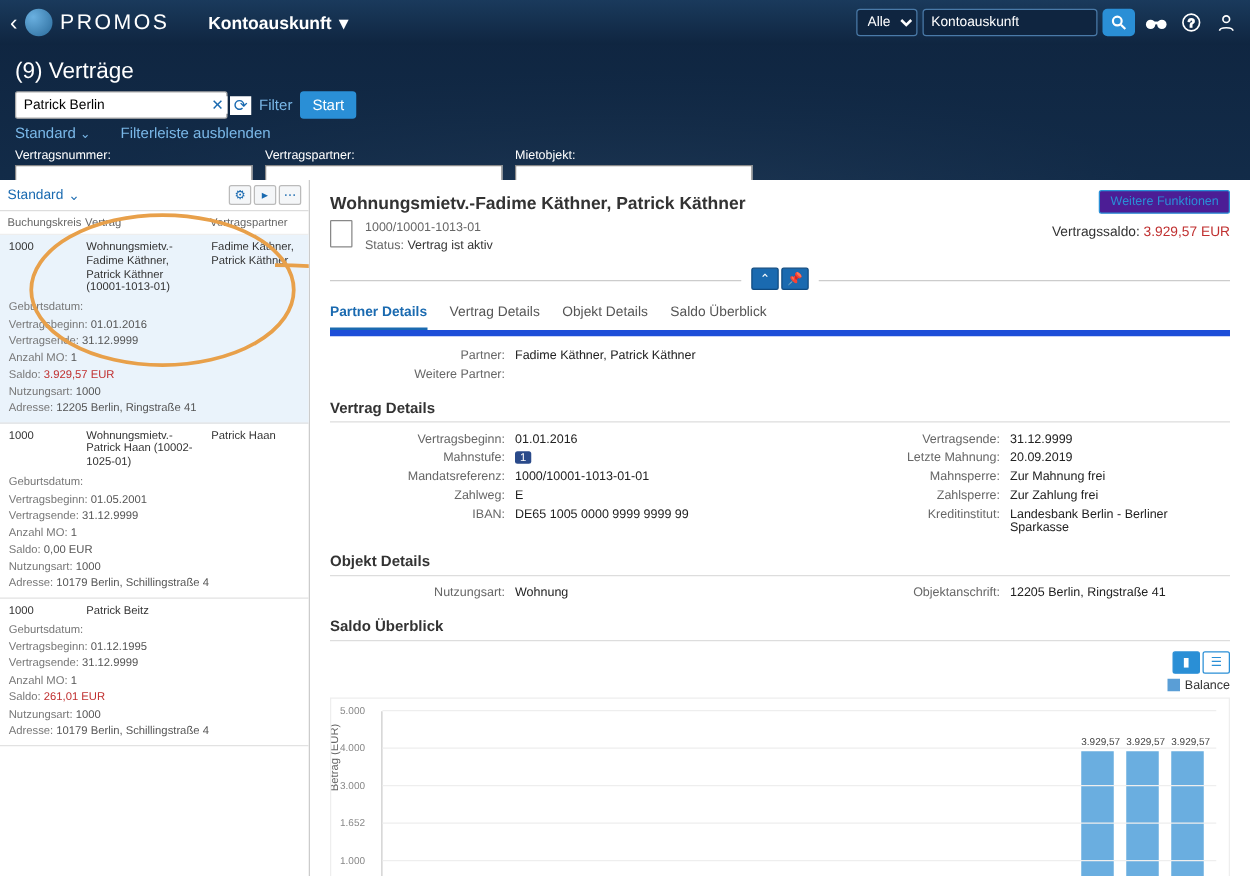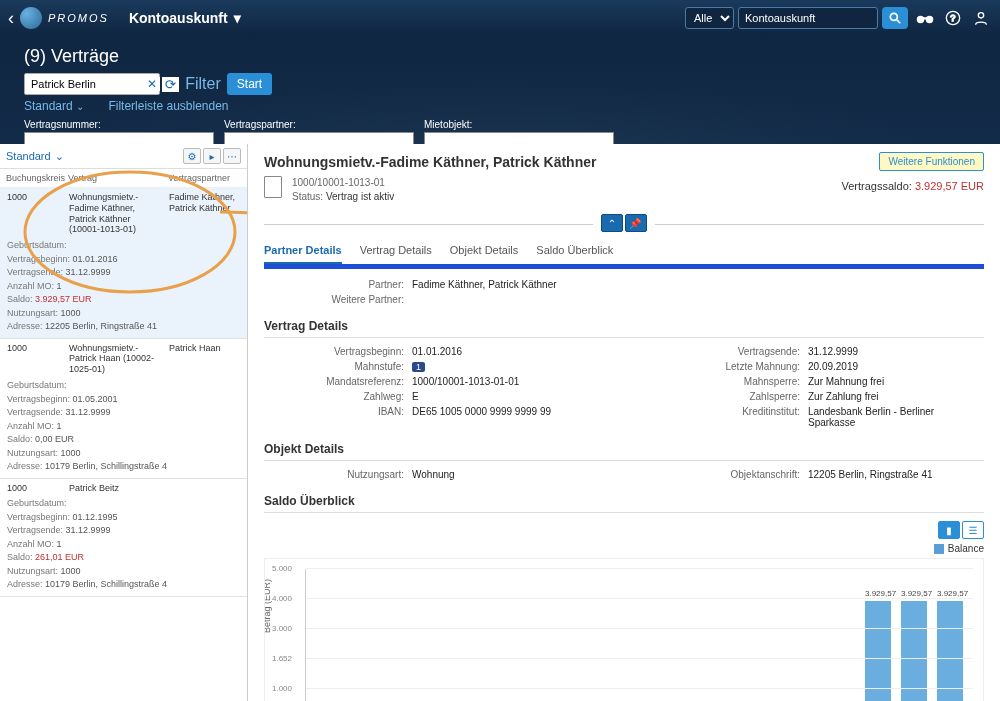--- a/index.html
+++ b/index.html
@@ -2,36 +2,36 @@
 <html><head>
 <meta charset="utf-8">
 <style>
 * { box-sizing: border-box; margin: 0; padding: 0; font-family: Arial, Helvetica, sans-serif; }
 body { width: 1000px; height: 701px; overflow: hidden; background: #fff; font-size: 11px; color: #333; }
 
 
 .header { height: 36px; background: linear-gradient(to bottom, #1a3a5c, #0f2540); display: flex; align-items: center; padding: 0 8px; color: #fff; }
 .header .back { font-size: 18px; cursor: pointer; margin-right: 6px; }
 .header .logo { width: 22px; height: 22px; border-radius: 50%; background: radial-gradient(circle at 30% 30%, #6ab0e0, #2a6a9a); margin-right: 6px; display:flex; align-items:center; justify-content:center; }
-.header .brand { font-size: 11px; letter-spacing: 2px; font-weight: 300; margin-right: 20px; font-style: italic; }
+.header .brand { font-size: 17px; letter-spacing: 2px; font-weight: 300; margin-right: 31px; }
 .header .module { font-size: 14px; font-weight: bold; display: flex; align-items: center; gap: 6px; }
 .header .spacer { flex: 1; }
 .header select { background: #0f2540; border: 1px solid #4a7aa8; color: #fff; height: 22px; font-size: 11px; border-radius: 3px; padding: 0 4px; }
 .header input.search { width: 140px; height: 22px; background: #0f2540; border: 1px solid #4a7aa8; color: #fff; padding: 0 6px; font-size: 11px; border-radius: 3px; margin-left: 4px; }
 .header .search-btn { width: 26px; height: 22px; background: #2a8fd6; border: none; border-radius: 4px; margin-left: 4px; display:flex; align-items:center; justify-content:center; cursor:pointer; }
 .header .icon-btn { width: 22px; height: 22px; margin-left: 6px; display:flex; align-items:center; justify-content:center; cursor:pointer; font-size:16px; }
 
 
-.banner { height: 108px; background: linear-gradient(to bottom, rgba(15,37,64,0.95), rgba(15,37,64,0.7)), radial-gradient(ellipse at 50% 120%, #3a5a7a 0%, #1a3a5c 60%); color: #fff; padding: 10px 24px; position: relative; }
+.banner { height: 108px; background: linear-gradient(to bottom, rgba(15,37,64,0.95), rgba(15,37,64,0.7)), radial-gradient(ellipse at 50% 120%, #3a5a7a 0%, #1a3a5c 60%); color: #fff; padding: 10px 12px; position: relative; }
 .banner h1 { font-size: 18px; font-weight: normal; margin-bottom: 6px; }
 .filter-row { display: flex; align-items: center; gap: 6px; margin-bottom: 4px; }
-.filter-row input { height: 22px; width: 136px; padding: 0 6px; font-size: 11px; border: 1px solid #aaa; border-radius: 2px; }
+.filter-row input { height: 22px; width: 170px; padding: 0 6px; font-size: 11px; border: 1px solid #aaa; border-radius: 2px; }
 .filter-row .clear { color: #1a6ab0; font-size: 12px; cursor: pointer; background: #fff; border: none; padding: 0 3px; margin-left: -22px; z-index:1; }
 .filter-row .refresh { color: #1a6ab0; cursor:pointer; background:#fff; padding: 0 3px; border:none; margin-left:-4px;}
-.filter-row .link { color: #7ab8e8; font-size: 16px; cursor: pointer; }
+.filter-row .link { color: #7ab8e8; font-size: 12px; cursor: pointer; }
 .filter-row .start-btn { background: #2a8fd6; color: #fff; border: none; height: 22px; padding: 0 10px; border-radius: 3px; font-size: 12px; cursor: pointer; }
 .sub-row { display:flex; gap: 24px; align-items:center; font-size:12px; color:#7ab8e8; margin-bottom: 6px;}
 .sub-row .chev { font-size: 10px; }
 .field-row { display:flex; gap: 10px; }
 .field-col label { display:block; font-size: 10px; color:#fff; margin-bottom: 2px; }
 .field-col input { height: 20px; width: 190px; padding: 0 4px; font-size:11px; border:1px solid #888; }
 
 
 .collapse-tab { position: absolute; width: 40px; height: 14px; background: #2a8fd6; border-radius: 4px 4px 0 0; display:flex; align-items:center; justify-content:center; color:#fff; font-size:10px; cursor:pointer; }
 .collapse-left { left: 100px; top: 144px; }
@@ -63,21 +63,21 @@
 .scribble { position:absolute; left:20px; top:18px; width:230px; height:160px; pointer-events:none; }
 
 
 .content h2 { font-size: 14px; font-weight: bold; color:#333; margin-bottom: 6px; }
 .top-info { display:flex; align-items: flex-start; gap:10px; margin-bottom:6px; }
 .doc-ico { width:18px; height:22px; border:1px solid #888; border-radius:1px; position:relative; }
 .info-lines { font-size:10px; color:#666; line-height:1.4; }
 .info-lines .bold { color:#333; }
 .saldo { position:absolute; right:16px; top:36px; font-size:11px;text-align:center; }
 .saldo .neg { font-weight: normal; }
-.func-btn { position:absolute; right:16px; top:8px; background:#fef9c3; border:1px solid #2a8fd6; color:#2a8fd6; padding:3px 8px; font-size:10px; border-radius:2px; cursor:pointer; }
+.func-btn { position:absolute; right:16px; top:8px; background:#4c1d95; border:1px solid #2a8fd6; color:#2a8fd6; padding:3px 8px; font-size:10px; border-radius:2px; cursor:pointer; }
 
 .pin-row { display:flex; justify-content:center; gap:2px; margin: 4px 0 6px; }
 .pin-row .pbtn { width:22px; height:18px; background:#1a6ab0; border:1px solid #0f4a80; display:flex; align-items:center; justify-content:center; color:#fff; font-size:10px; cursor:pointer; border-radius:2px; }
 .pin-wrap { display:flex; align-items:center; gap: 8px; }
 .pin-wrap .line { flex:1; border-top:1px solid #ccc; }
 
 .tabs { display:flex; gap:18px; border-bottom:5px solid #1d4ed8; font-size:11px; margin-bottom:10px; }
 .tabs .tab { padding: 6px 0; color:#555; cursor:pointer; }
 .tabs .tab.active { color:#1a6ab0; border-bottom: 2px solid #1a6ab0; font-weight:bold; }
 

